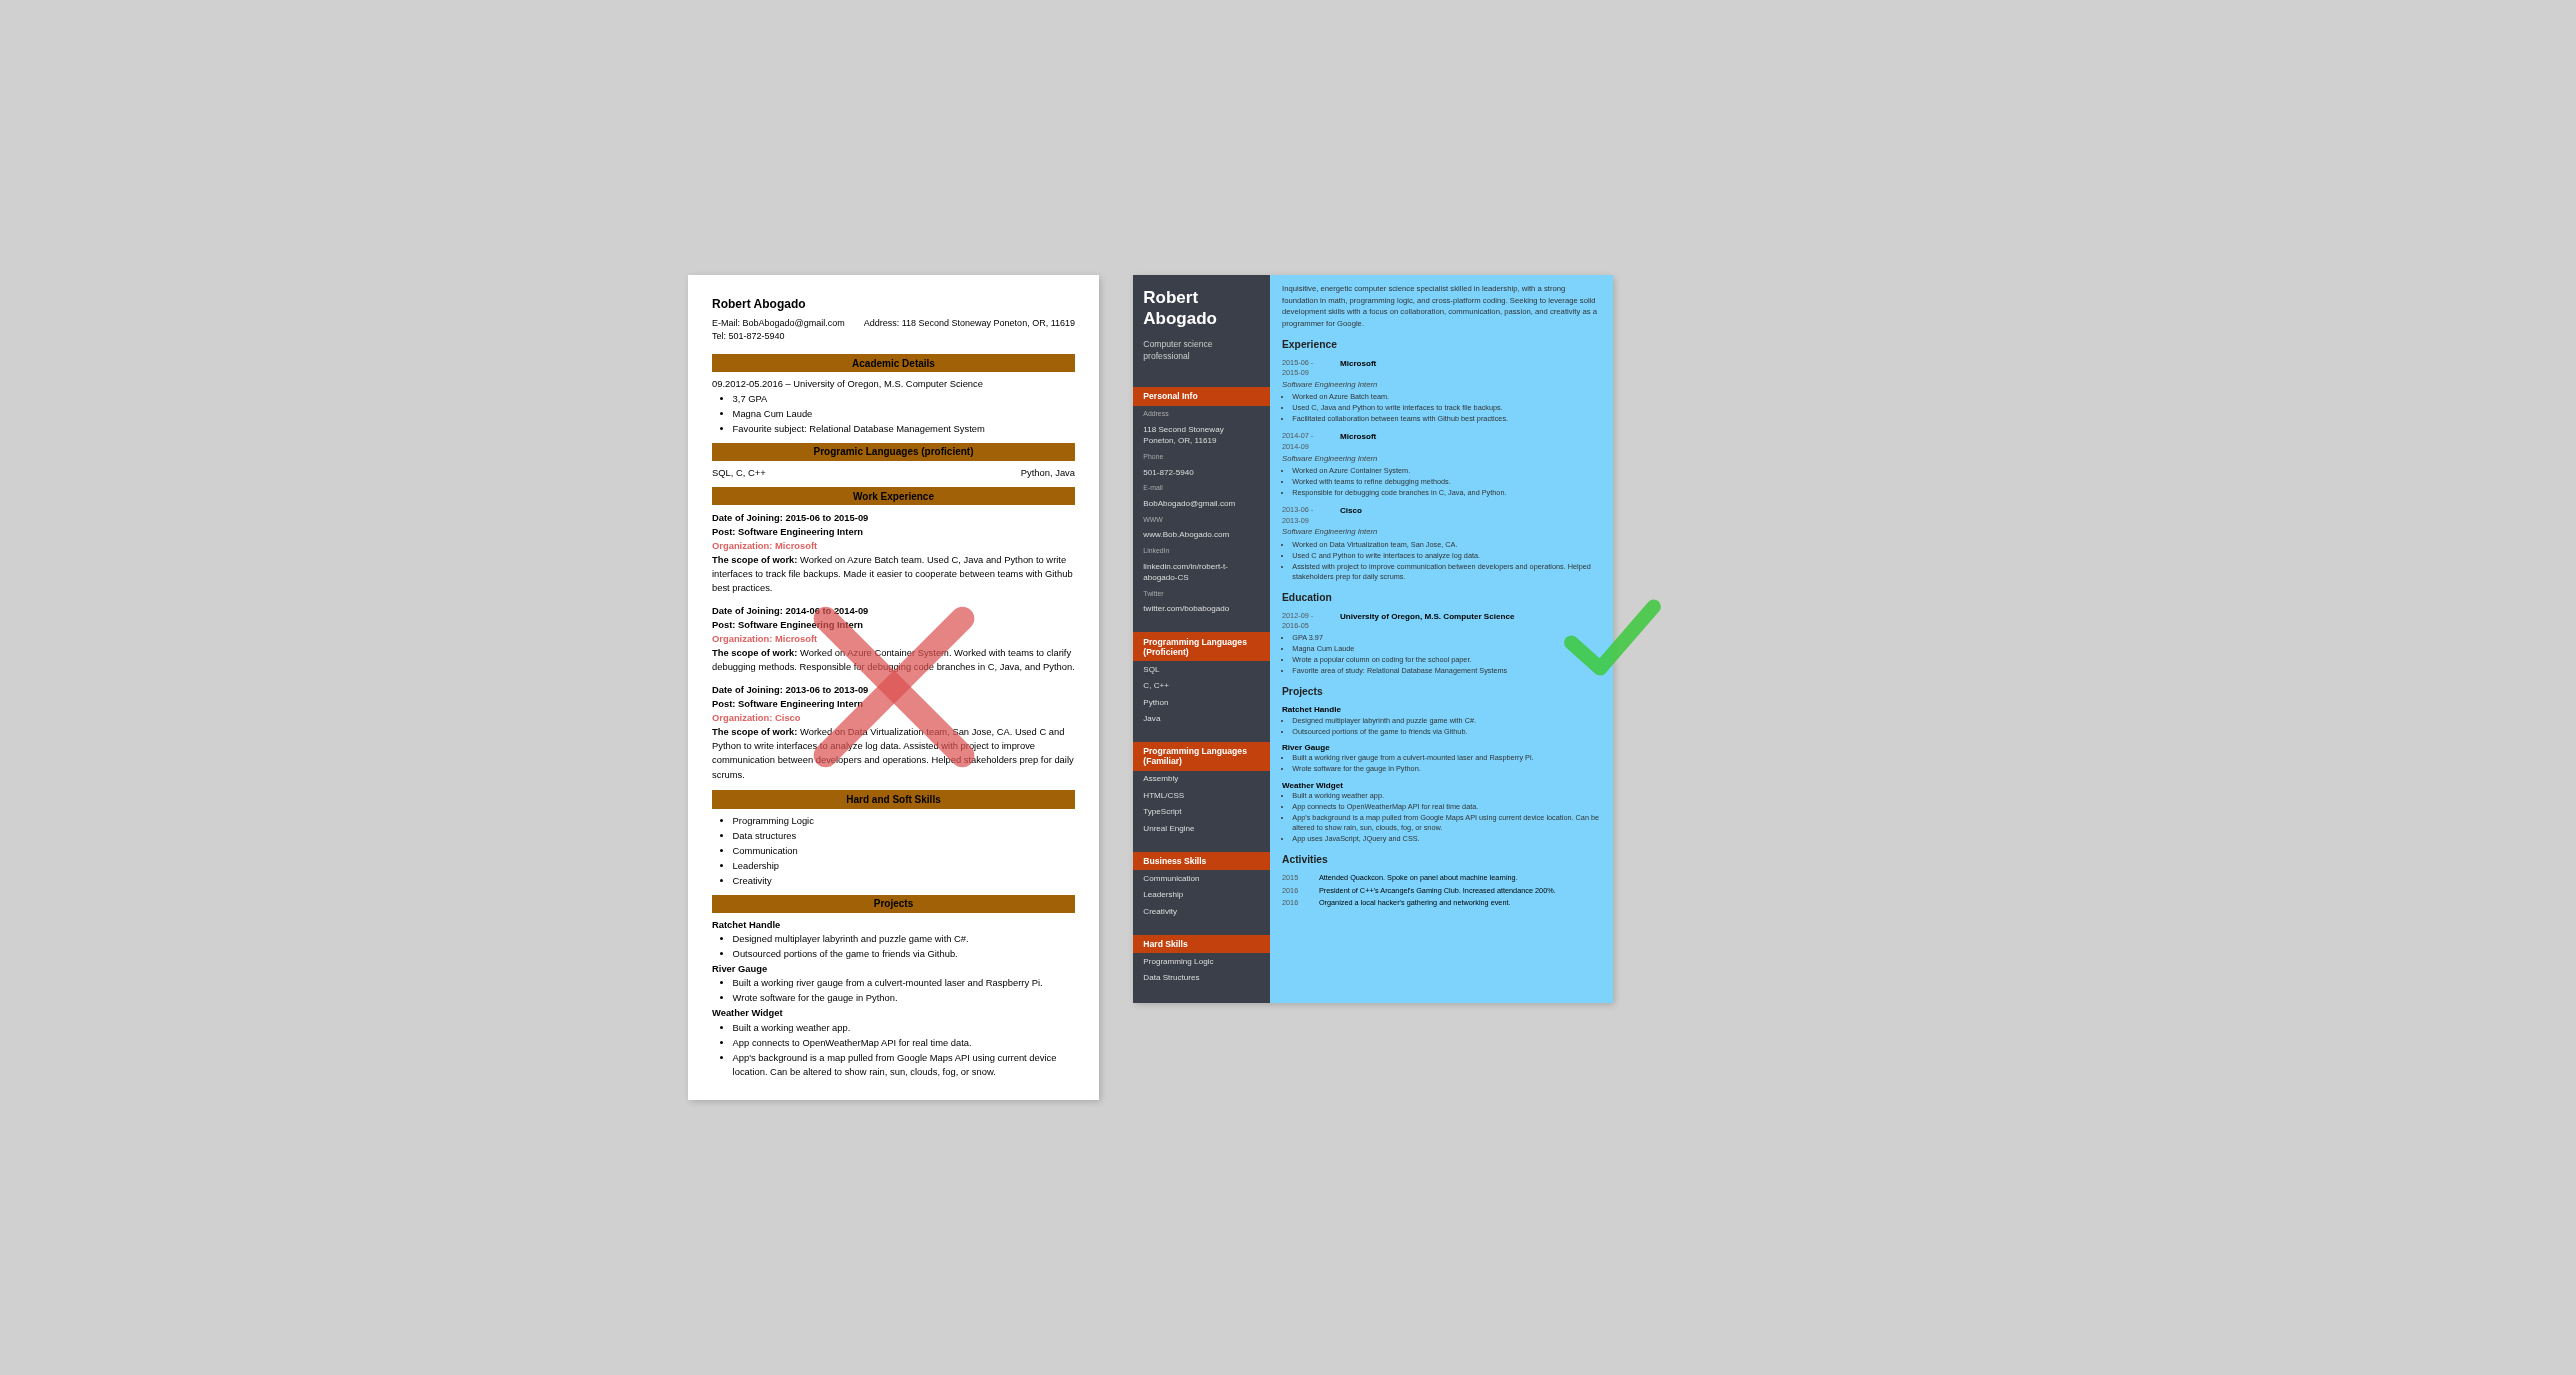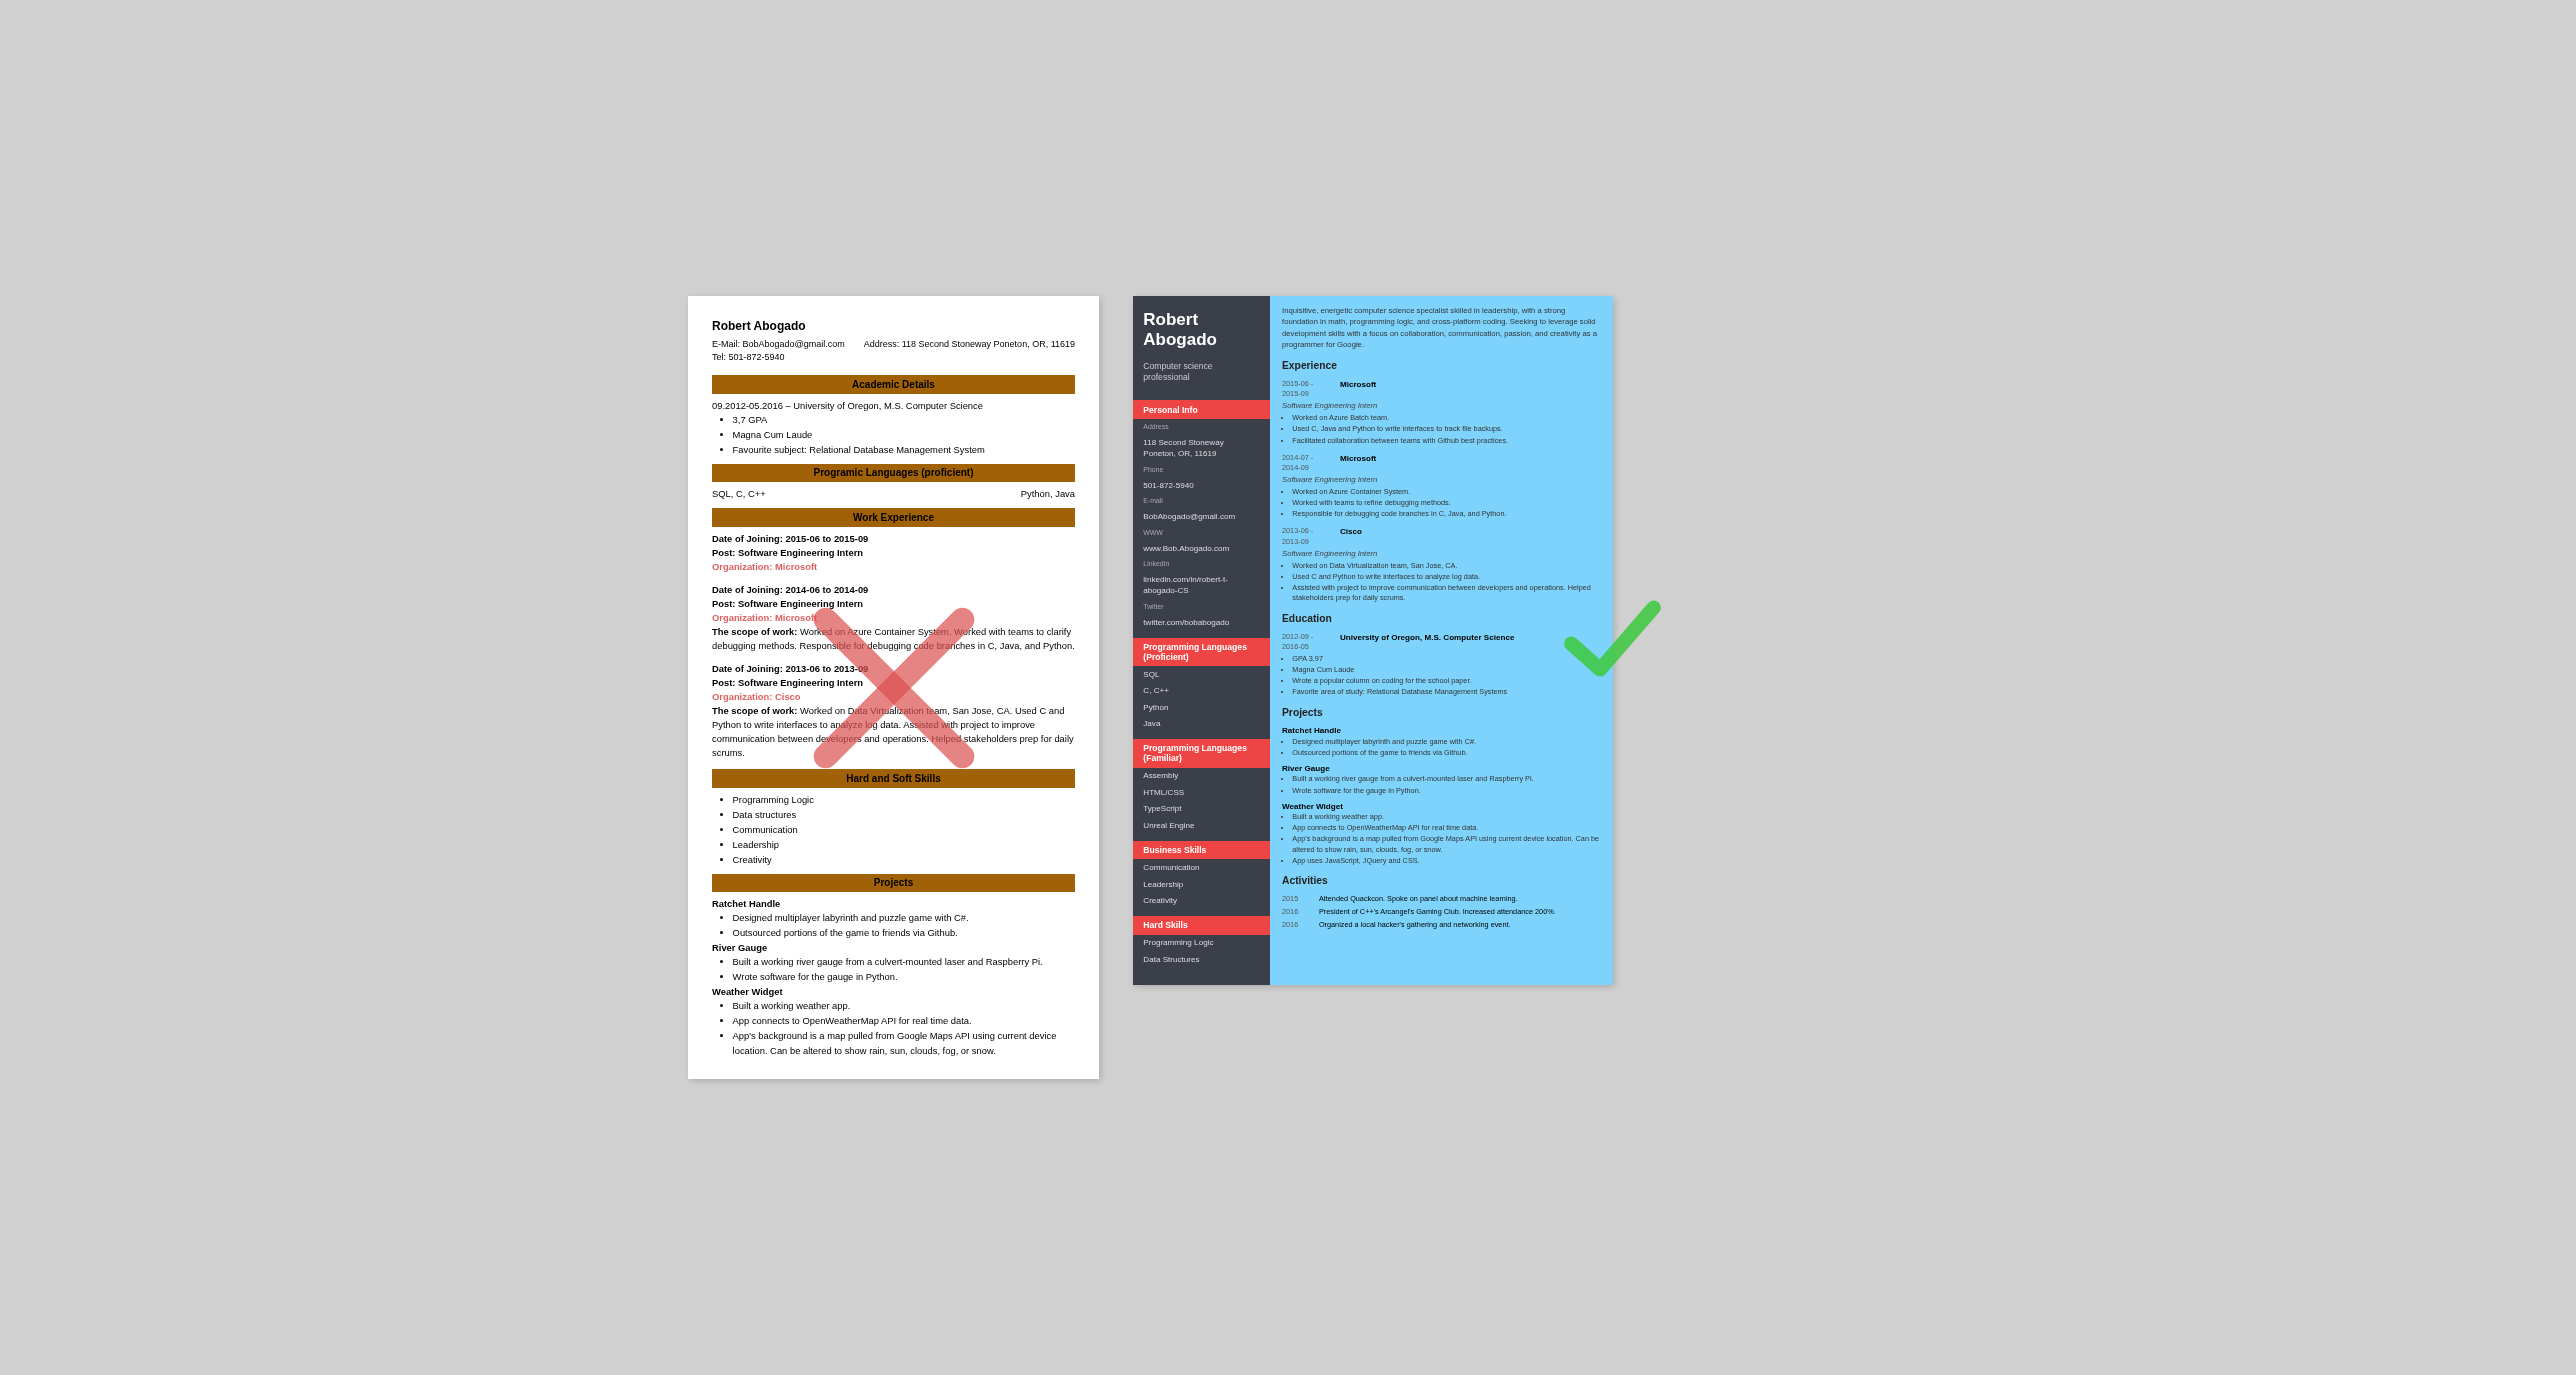--- a/index.html
+++ b/index.html
@@ -116,25 +116,25 @@
       font-weight: bold;
       line-height: 1.2;
     }
     .sidebar-title {
       padding: 3.4px 10.3px 10.3px 10.3px;
       font-size: 8.6px;
       color: #ccc;
       line-height: 1.3;
     }
     .sidebar-section {
-      background: #ef4444;
+      background: #c2410c;
       padding: 4.3px 10.3px;
       font-size: 8.6px;
       font-weight: bold;
-      margin-top: 7px;
+      margin-top: 15px;
     }
     .sidebar-item {
       padding: 2.6px 10.3px;
       font-size: 8.1px;
       color: #ddd;
       line-height: 1.4;
     }
 
     .main-content {
       background: #7dd3fc;
@@ -238,20 +238,21 @@
       <span>SQL, C, C++</span>
       <span>Python, Java</span>
     </div>
 
     <div class="section-header">Work Experience</div>
 
     <div class="work-entry">
       <div><span class="date">Date of Joining: 2015-06 to 2015-09</span></div>
       <div><span class="post">Post: Software Engineering Intern</span></div>
       <div><span class="org">Organization: Microsoft</span></div>
+      <div><span class="scope">The scope of work:</span> <span>Worked on Azure Batch team. Used C, Java and Python to write interfaces to track file backups. Made it easier to cooperate between teams with Github best practices.</span></div>
     </div>
 
     <div class="work-entry">
       <div><span class="date">Date of Joining: 2014-06 to 2014-09</span></div>
       <div><span class="post">Post: Software Engineering Intern</span></div>
       <div><span class="org">Organization: Microsoft</span></div>
       <div><span class="scope">The scope of work:</span> <span>Worked on Azure Container System. Worked with teams to clarify debugging methods. Responsible for debugging code branches in C, Java, and Python.</span></div>
     </div>
 
     <div class="work-entry">

